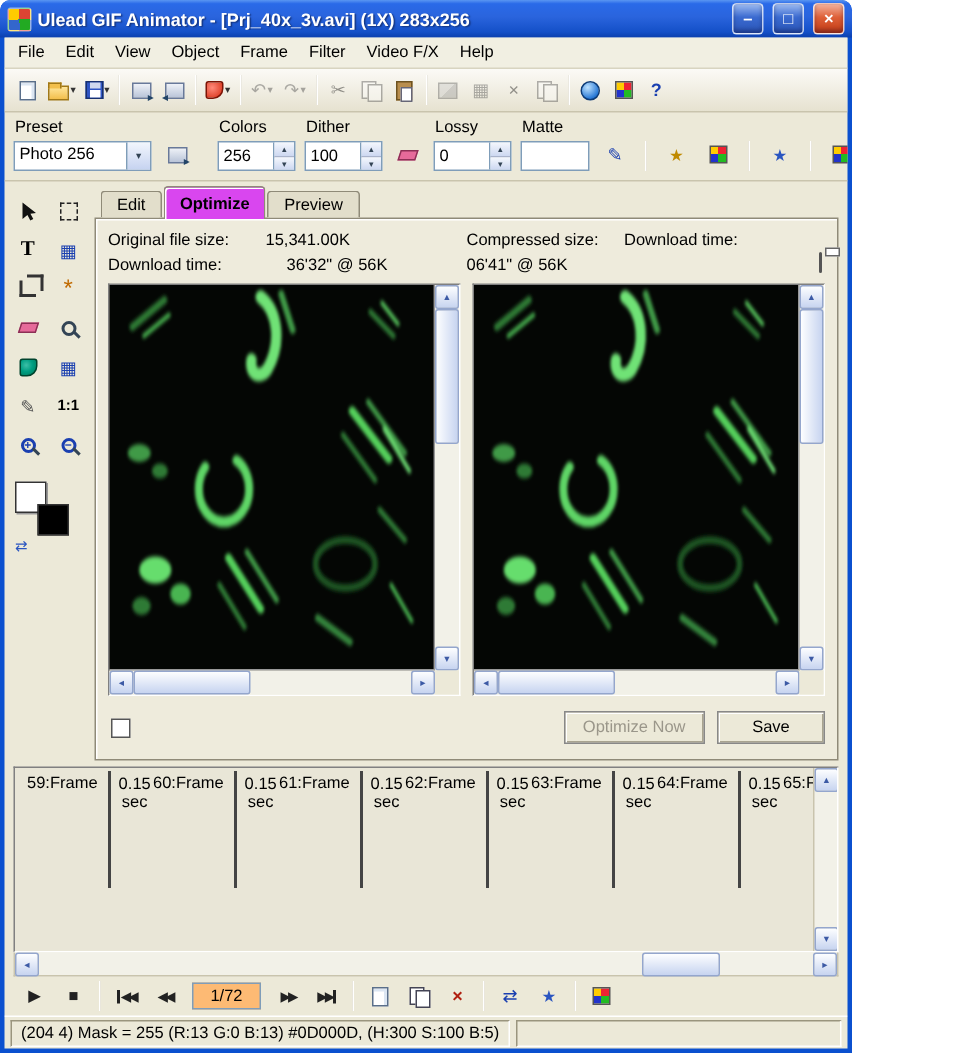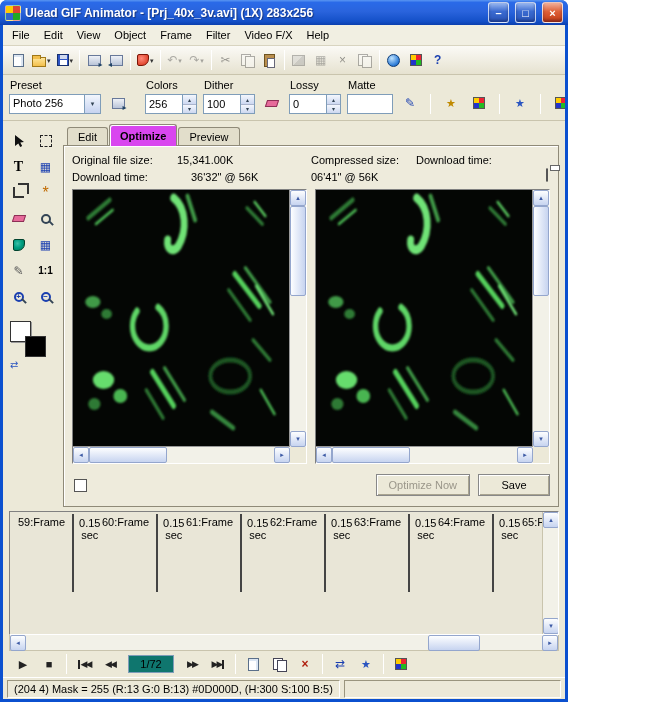--- a/index.html
+++ b/index.html
@@ -145,21 +145,21 @@
   .fvscroll { width:16px; flex:none; display:flex; flex-direction:column; background:#f2f1e8; border-left:1px solid #c9c4ad; }
 
   .hscrollrow { height:16px; flex:none; margin:0 6px; display:flex; background:#f2f1e8; border:1px solid #c9c4ad; border-top:none; }
 
   
   .playbar { height:26px; flex:none; display:flex; align-items:center; padding:2px 8px; gap:2px; }
   .pbtn { width:24px; height:20px; display:flex; align-items:center; justify-content:center; gap:1px; color:#222; }
   .pbtn .media { font-size:9px; letter-spacing:-2px; line-height:1; }
   .pbtn .media.big { font-size:11px; letter-spacing:0; }
   .vbar { width:2px; height:9px; background:#222; flex:none; }
-  .counter { width:46px; height:18px; margin:0 4px; border:1px solid #7f9db9; background:#0f766e;
+  .counter { width:46px; height:18px; margin:0 4px; border:1px solid #7f9db9; background:#fdba74;
     display:flex; align-items:center; justify-content:center; }
   .del-red { color:#b02010; font-weight:bold; font-size:12px; line-height:1; }
 
   
   .statusbar { height:22px; flex:none; display:flex; align-items:center; gap:4px; padding:2px 4px; border-top:1px solid #fff; }
   .spanel { height:18px; border:1px solid; border-color:#9a957e #fff #fff #9a957e; display:flex; align-items:center; padding:0 6px; white-space:nowrap; overflow:hidden; }
   .spanel.fill { flex:1; }
 
   .hidden-defs { position:absolute; width:0; height:0; overflow:hidden; }
 </style>

